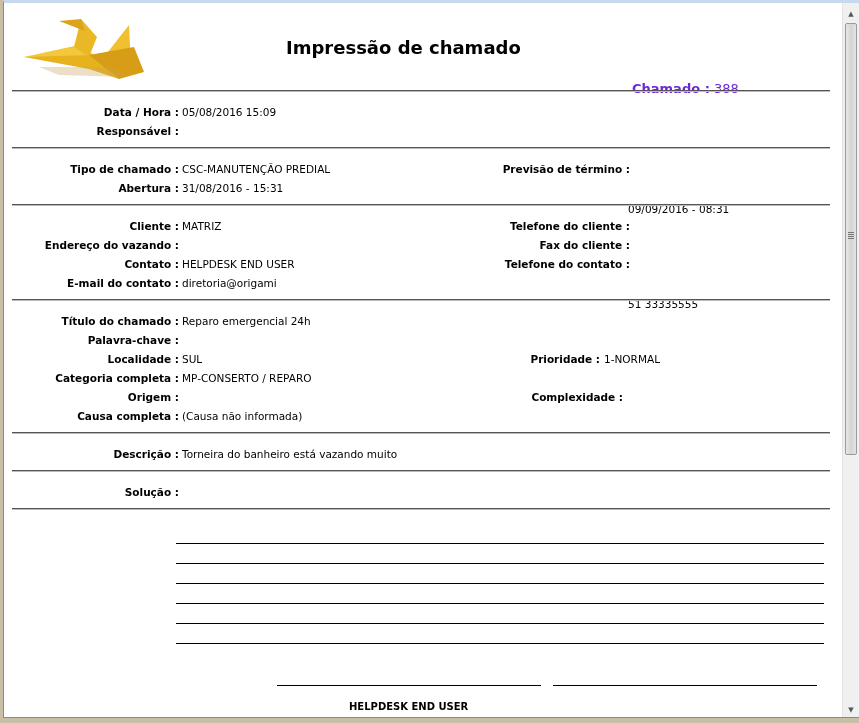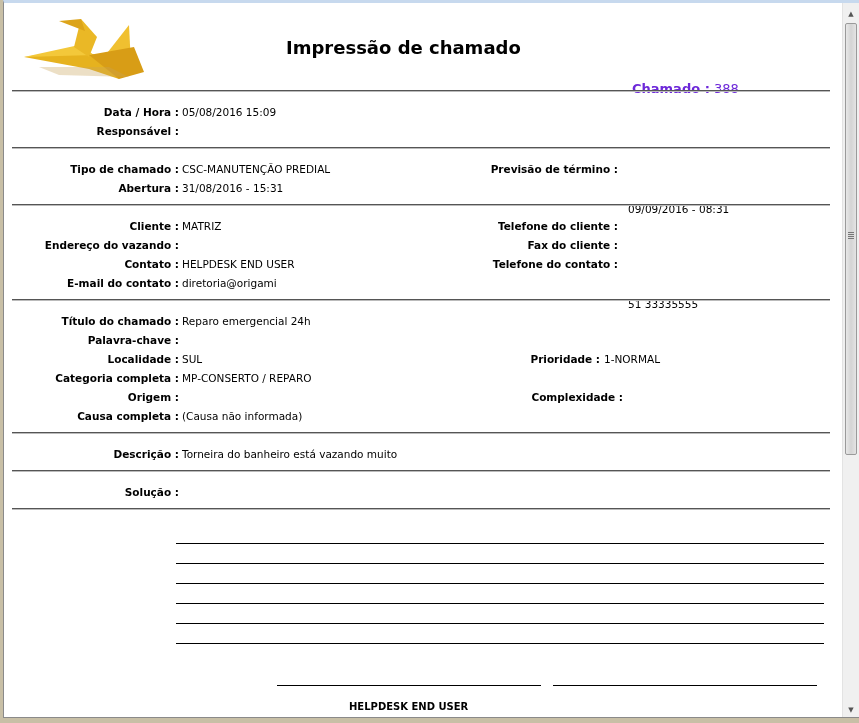--- a/index.html
+++ b/index.html
@@ -41,21 +41,21 @@
 
   .hr { position: absolute; left: 8px; width: 818px; height: 0; border-top: 1px solid #555; border-bottom: 1px solid #bbb; }
 
   .row { position: absolute; font-size: 11px; color: #000; white-space: nowrap; height: 14px; line-height: 14px; }
   .lbl { position: absolute; text-align: right; font-weight: bold; font-family: "DejaVu Sans", sans-serif; font-size: 10.5px; }
   .val { position: absolute; font-size: 10.5px; }
   .L { left: 0; width: 175px; }
   .L .lbl { right: 0; text-align: center; }
   .L .val { left: 178px; }
   .R { left: 430px; width: 196px; }
-  .R .lbl { right: 12px; }
+  .R .lbl { right: 0; }
   .R .val { left: 194px; margin-top: 40px; }
 
   .wline { position: absolute; left: 172px; width: 648px; border-top: 1.5px solid #000; }
   .sig { position: absolute; top: 682px; border-top: 1.5px solid #000; }
   .signame { position: absolute; top: 698px; left: 345px; font-size: 10px; font-weight: bold; }
 </style>
 </head>
 <body>
 
 <div class="window">

